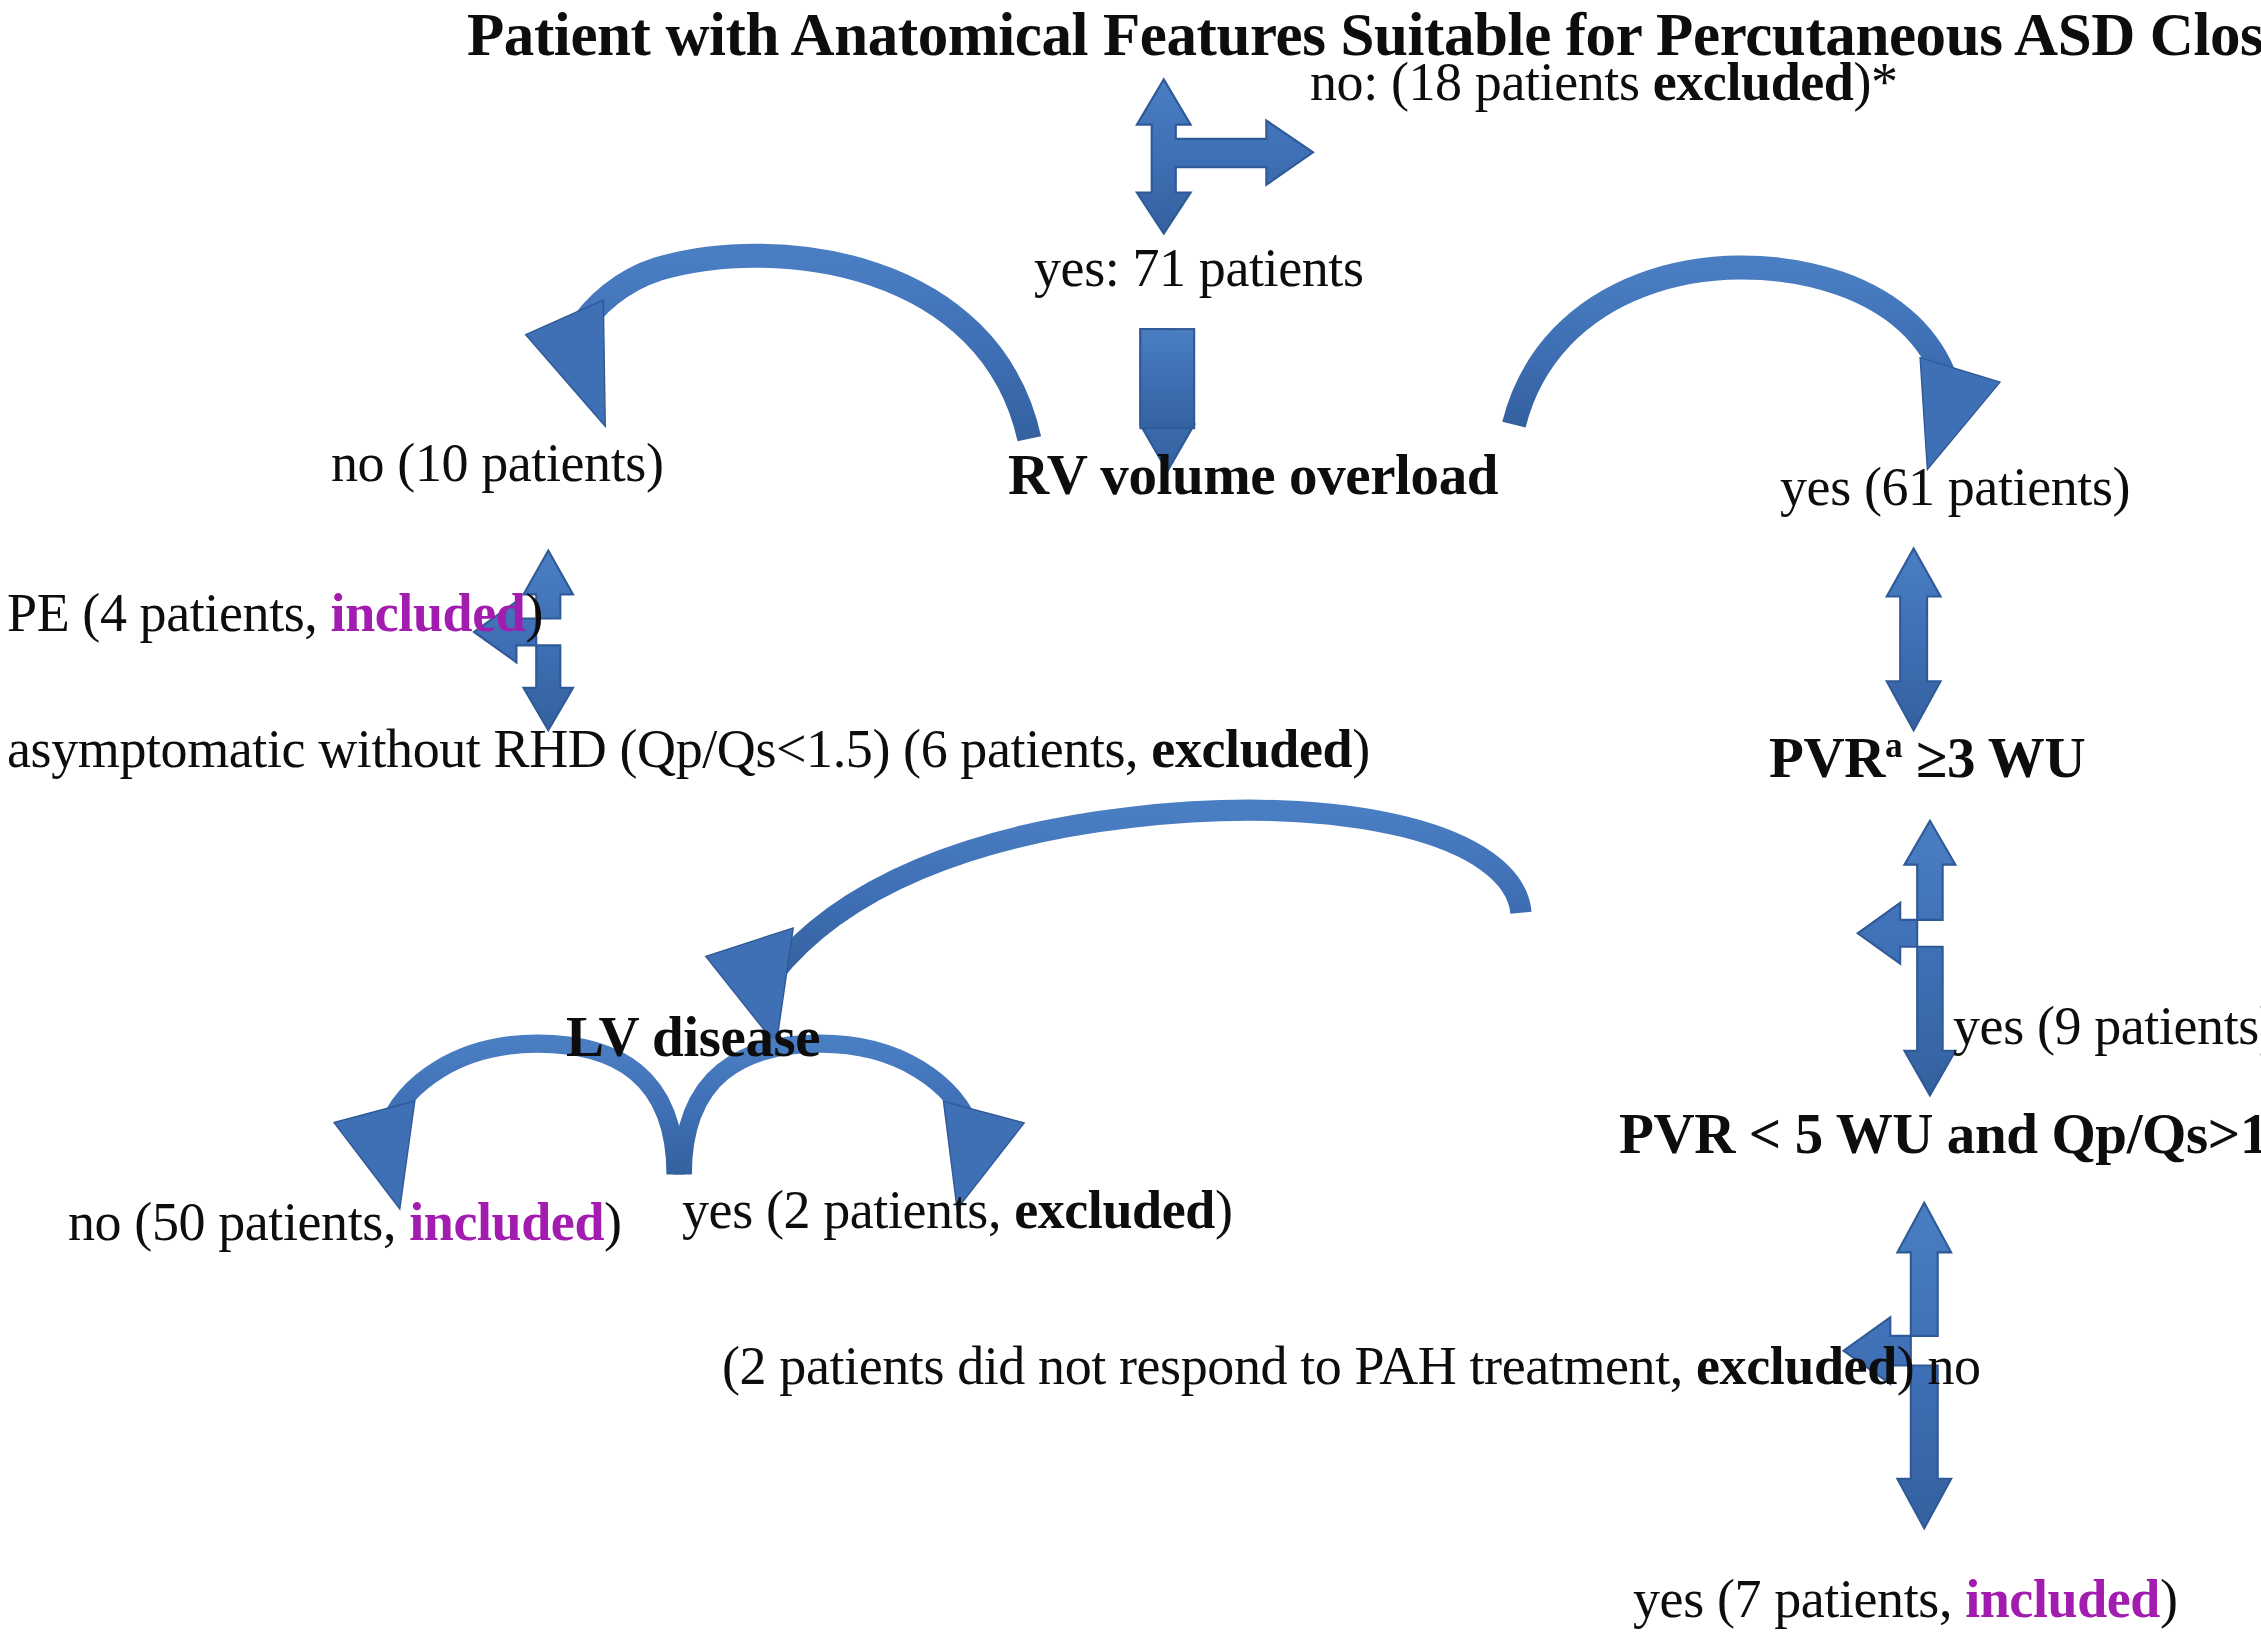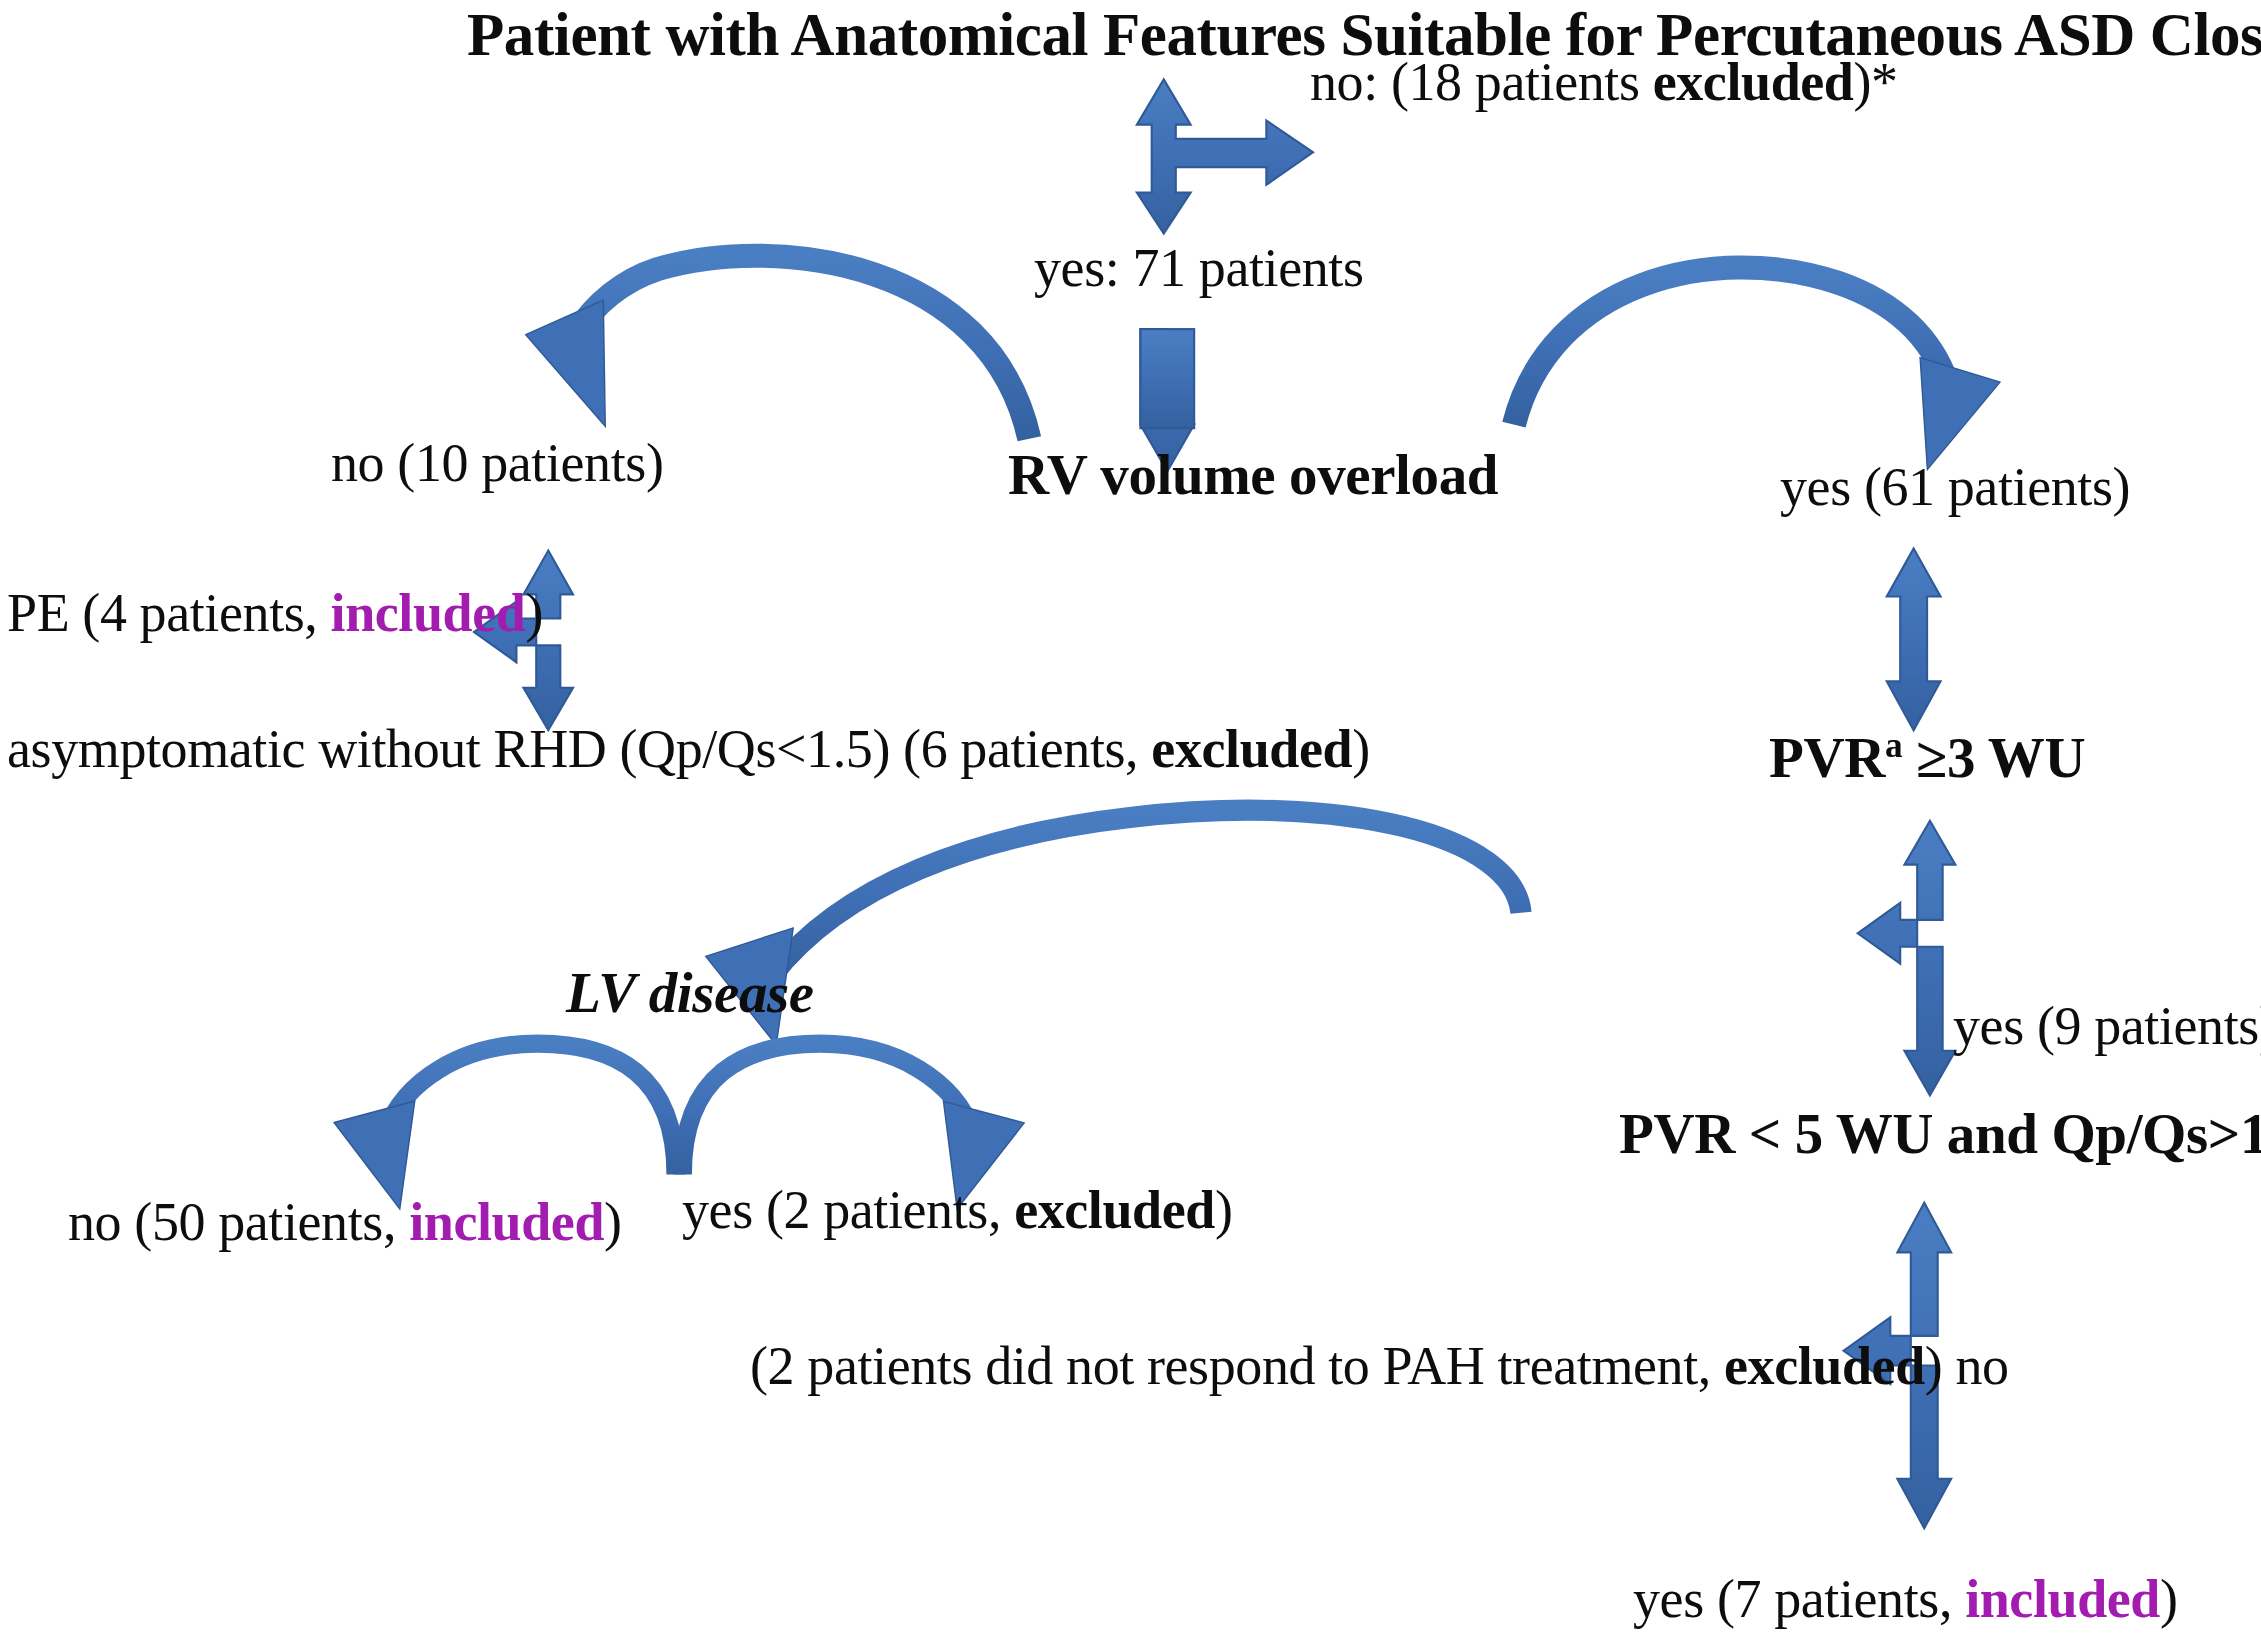--- a/index.html
+++ b/index.html
@@ -40,26 +40,26 @@
   #title            { left: 467px;  top: 4.2px;    font-size: 61px; font-weight: bold; }
   #lbl-no-18        { left: 1310px; top: 55px;   font-size: 54px; }
   #lbl-yes-71       { left: 1034px; top: 241px;  font-size: 54px; }
   #lbl-no-10        { left: 331px;  top: 436px;  font-size: 54px; }
   #lbl-rv           { left: 1008px; top: 446px;  font-size: 57px; font-weight: bold; }
   #lbl-yes-61       { left: 1780px; top: 460px;  font-size: 54px; }
   #lbl-pe           { left: 7px;   top: 586px;  font-size: 54px; }
   #lbl-asym         { left: 7px;   top: 722px; font-size: 54px; }
   #lbl-pvr-a        { left: 1769px; top: 729px; font-size: 57px; font-weight: bold; text-align: center; }
   #lbl-no-52        { left: 1532px; top: 877px; font-size: 54px; }
-  #lbl-lv           { left: 566px;  top: 964px; font-size: 57px; font-weight: bold; font-style: italic; }
+  #lbl-lv           { left: 566px;  top: 1008px; font-size: 57px; font-weight: bold; }
   #lbl-yes-9        { left: 1953px; top: 999px; font-size: 54px; }
   #lbl-pvr5         { left: 1619px; top: 1105px; font-size: 57px; font-weight: bold; }
   #lbl-no-50        { left: 68px;   top: 1183px; font-size: 54px; margin-top: 12px; }
   #lbl-yes-2        { left: 682px;  top: 1183px; font-size: 54px; }
-  #lbl-pah          { left: 722px; top: 1339px; font-size: 54px; margin-left: 28px; }
+  #lbl-pah          { left: 722px; top: 1339px; font-size: 54px; }
   #lbl-yes-7        { left: 1633px; top: 1572px; font-size: 54px; }
 
   sup.supa {
     font-size: 0.62em;
     vertical-align: super;
     line-height: 0;
   }
 </style>
 </head>
 <body>

